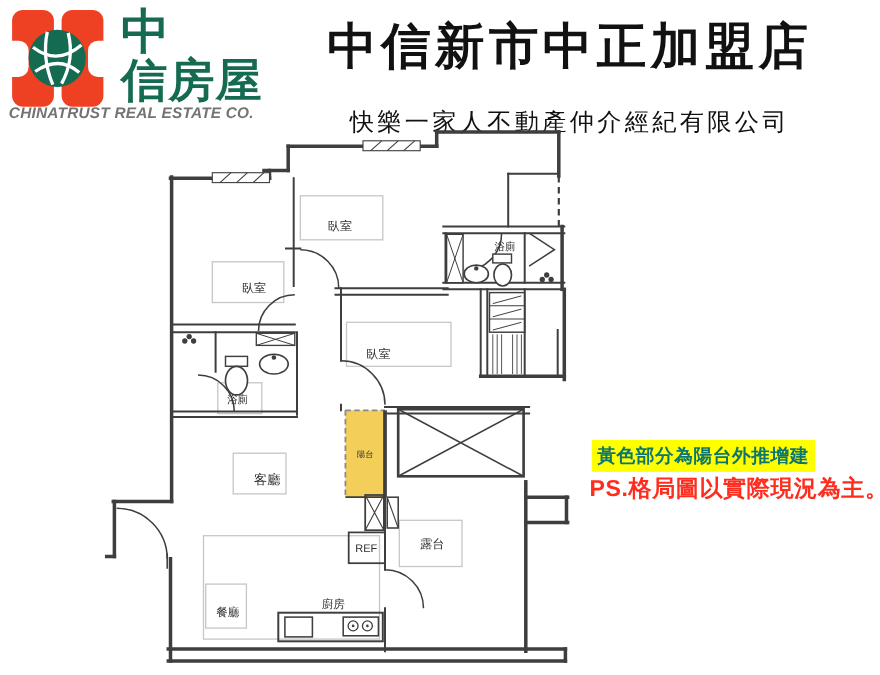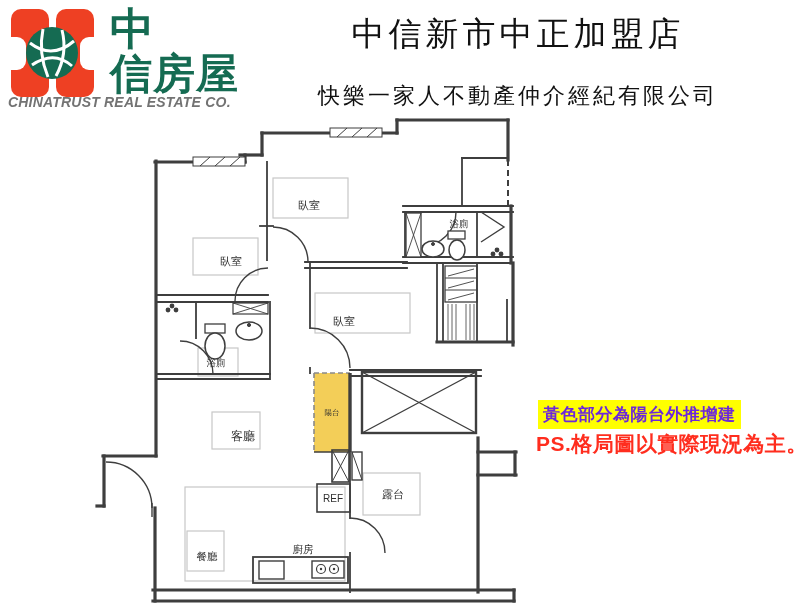--- a/index.html
+++ b/index.html
@@ -8,24 +8,24 @@
   
   .logo-icon{position:absolute;left:10px;top:8px;width:86px;height:92px;}
   .brand{position:absolute;left:110px;top:8px;color:#156b52;
          font-family:"Liberation Serif","DejaVu Serif",serif;font-weight:bold;line-height:1;}
   .brand .l1{font-size:44px;}
   .brand .l2{font-size:42px;margin-top:1px;letter-spacing:1px;}
   .logo-english{position:absolute;left:8px;top:94px;width:270px;color:#737373;
                 font-size:14px;font-weight:bold;letter-spacing:.2px;white-space:nowrap;font-style:italic;}
   .title-wrap{position:absolute;left:248px;top:12px;width:540px;text-align:center;color:#111;
               font-family:"Liberation Serif","DejaVu Serif",serif;}
-  .main-title{font-size:33px;letter-spacing:4px;font-weight:400;white-space:nowrap;}
+  .main-title{font-size:45px;letter-spacing:4px;font-weight:700;white-space:nowrap;}
   .sub-title{font-size:22px;letter-spacing:3px;margin-top:24px;white-space:nowrap;}
   
-  .note-yellow{position:absolute;left:538px;top:400px;background:#ffff00;color:#6d28d9;
+  .note-yellow{position:absolute;left:538px;top:400px;background:#ffff00;color:#0f766e;
                font-size:17px;font-weight:bold;padding:3px 5px;white-space:nowrap;letter-spacing:.5px;}
   .note-ps{position:absolute;left:536px;top:430px;color:#ff2d1e;font-size:21px;
            font-weight:bold;white-space:nowrap;letter-spacing:.5px;}
   
   .plan{position:absolute;left:95px;top:110px;}
   .plan text{font-family:"Liberation Sans","DejaVu Sans",sans-serif;fill:#2e2e2e;}
 </style>
 </head>
 <body>
 

